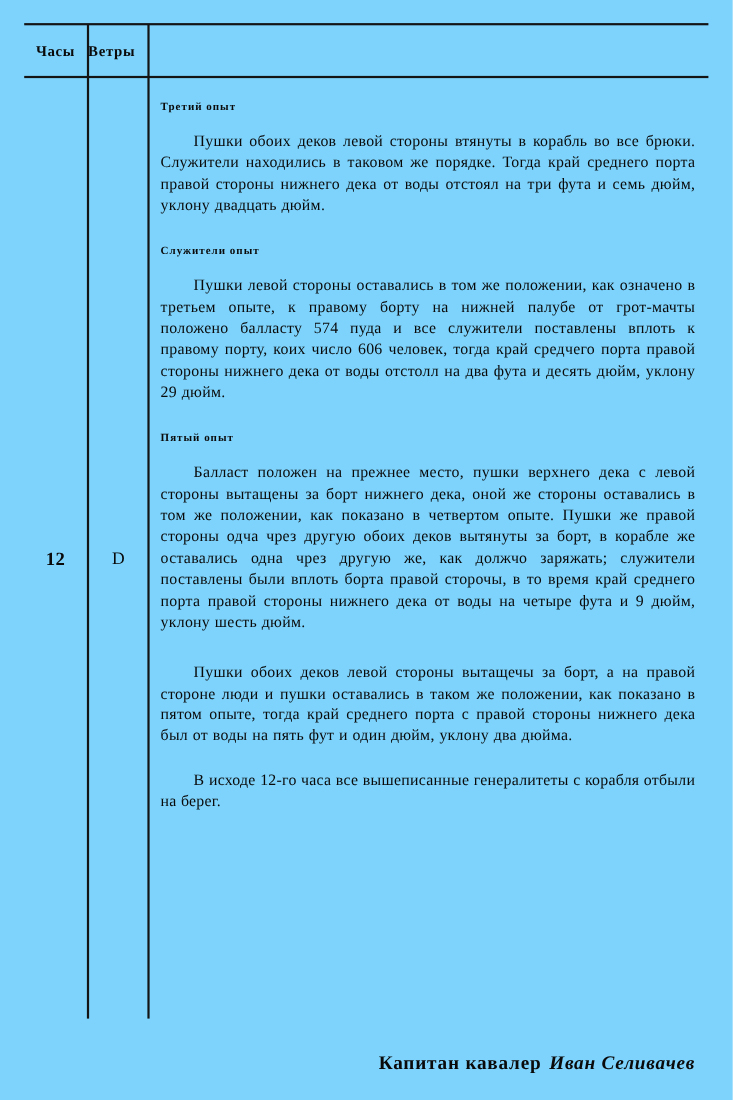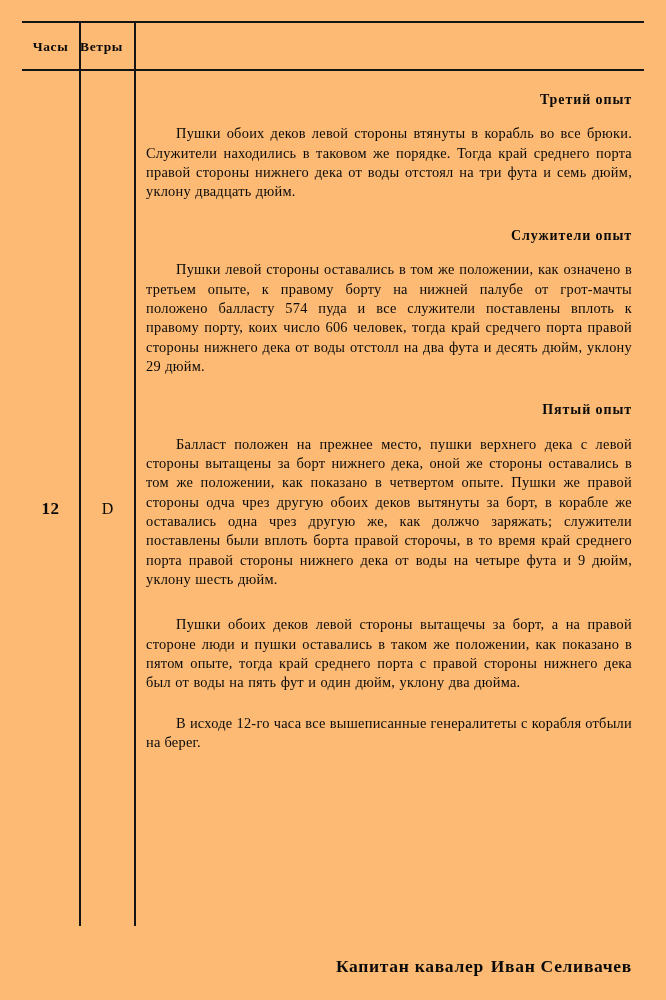--- a/index.html
+++ b/index.html
@@ -15,21 +15,21 @@
     overflow: hidden;
     font-family: "Liberation Serif", "DejaVu Serif", serif;
     color: #0a0a0a;
     background: #fdfdfc;
   }
 
   
   .page {
     position: absolute;
     inset: 0;
-    background: #fdba74;
+    background: #7dd3fc;
   }
 
   
   .rule-h {
     position: absolute;
     left: 22px;
     width: 622px;
     height: 2px;
     background: #141414;
   }
@@ -85,23 +85,23 @@
 
   
   .content {
     position: absolute;
     left: 146px;
     top: 92px;
     width: 486px;
   }
 
   .entry-title {
-    text-align: right;
+    text-align: left;
     font-weight: bold;
-    font-size: 14px;
+    font-size: 10px;
     letter-spacing: 0.9px;
     margin: 0 0 17px 0;
     line-height: 1.1;
   }
 
   .para {
     margin: 0;
     text-align: justify;
     text-align-last: left;
     text-indent: 30px;
@@ -133,20 +133,21 @@
   .signature {
     position: absolute;
     right: 34px;
     top: 956px;
     font-size: 17.5px;
     font-weight: bold;
     letter-spacing: 0.7px;
     white-space: nowrap;
   }
   .signature .name {
+    font-style: italic;
     font-weight: bold;
     margin-left: 7px;
   }
 </style>
 </head>
 <body>
 
 <div class="page">
 
   <div class="rule-h top"></div>

